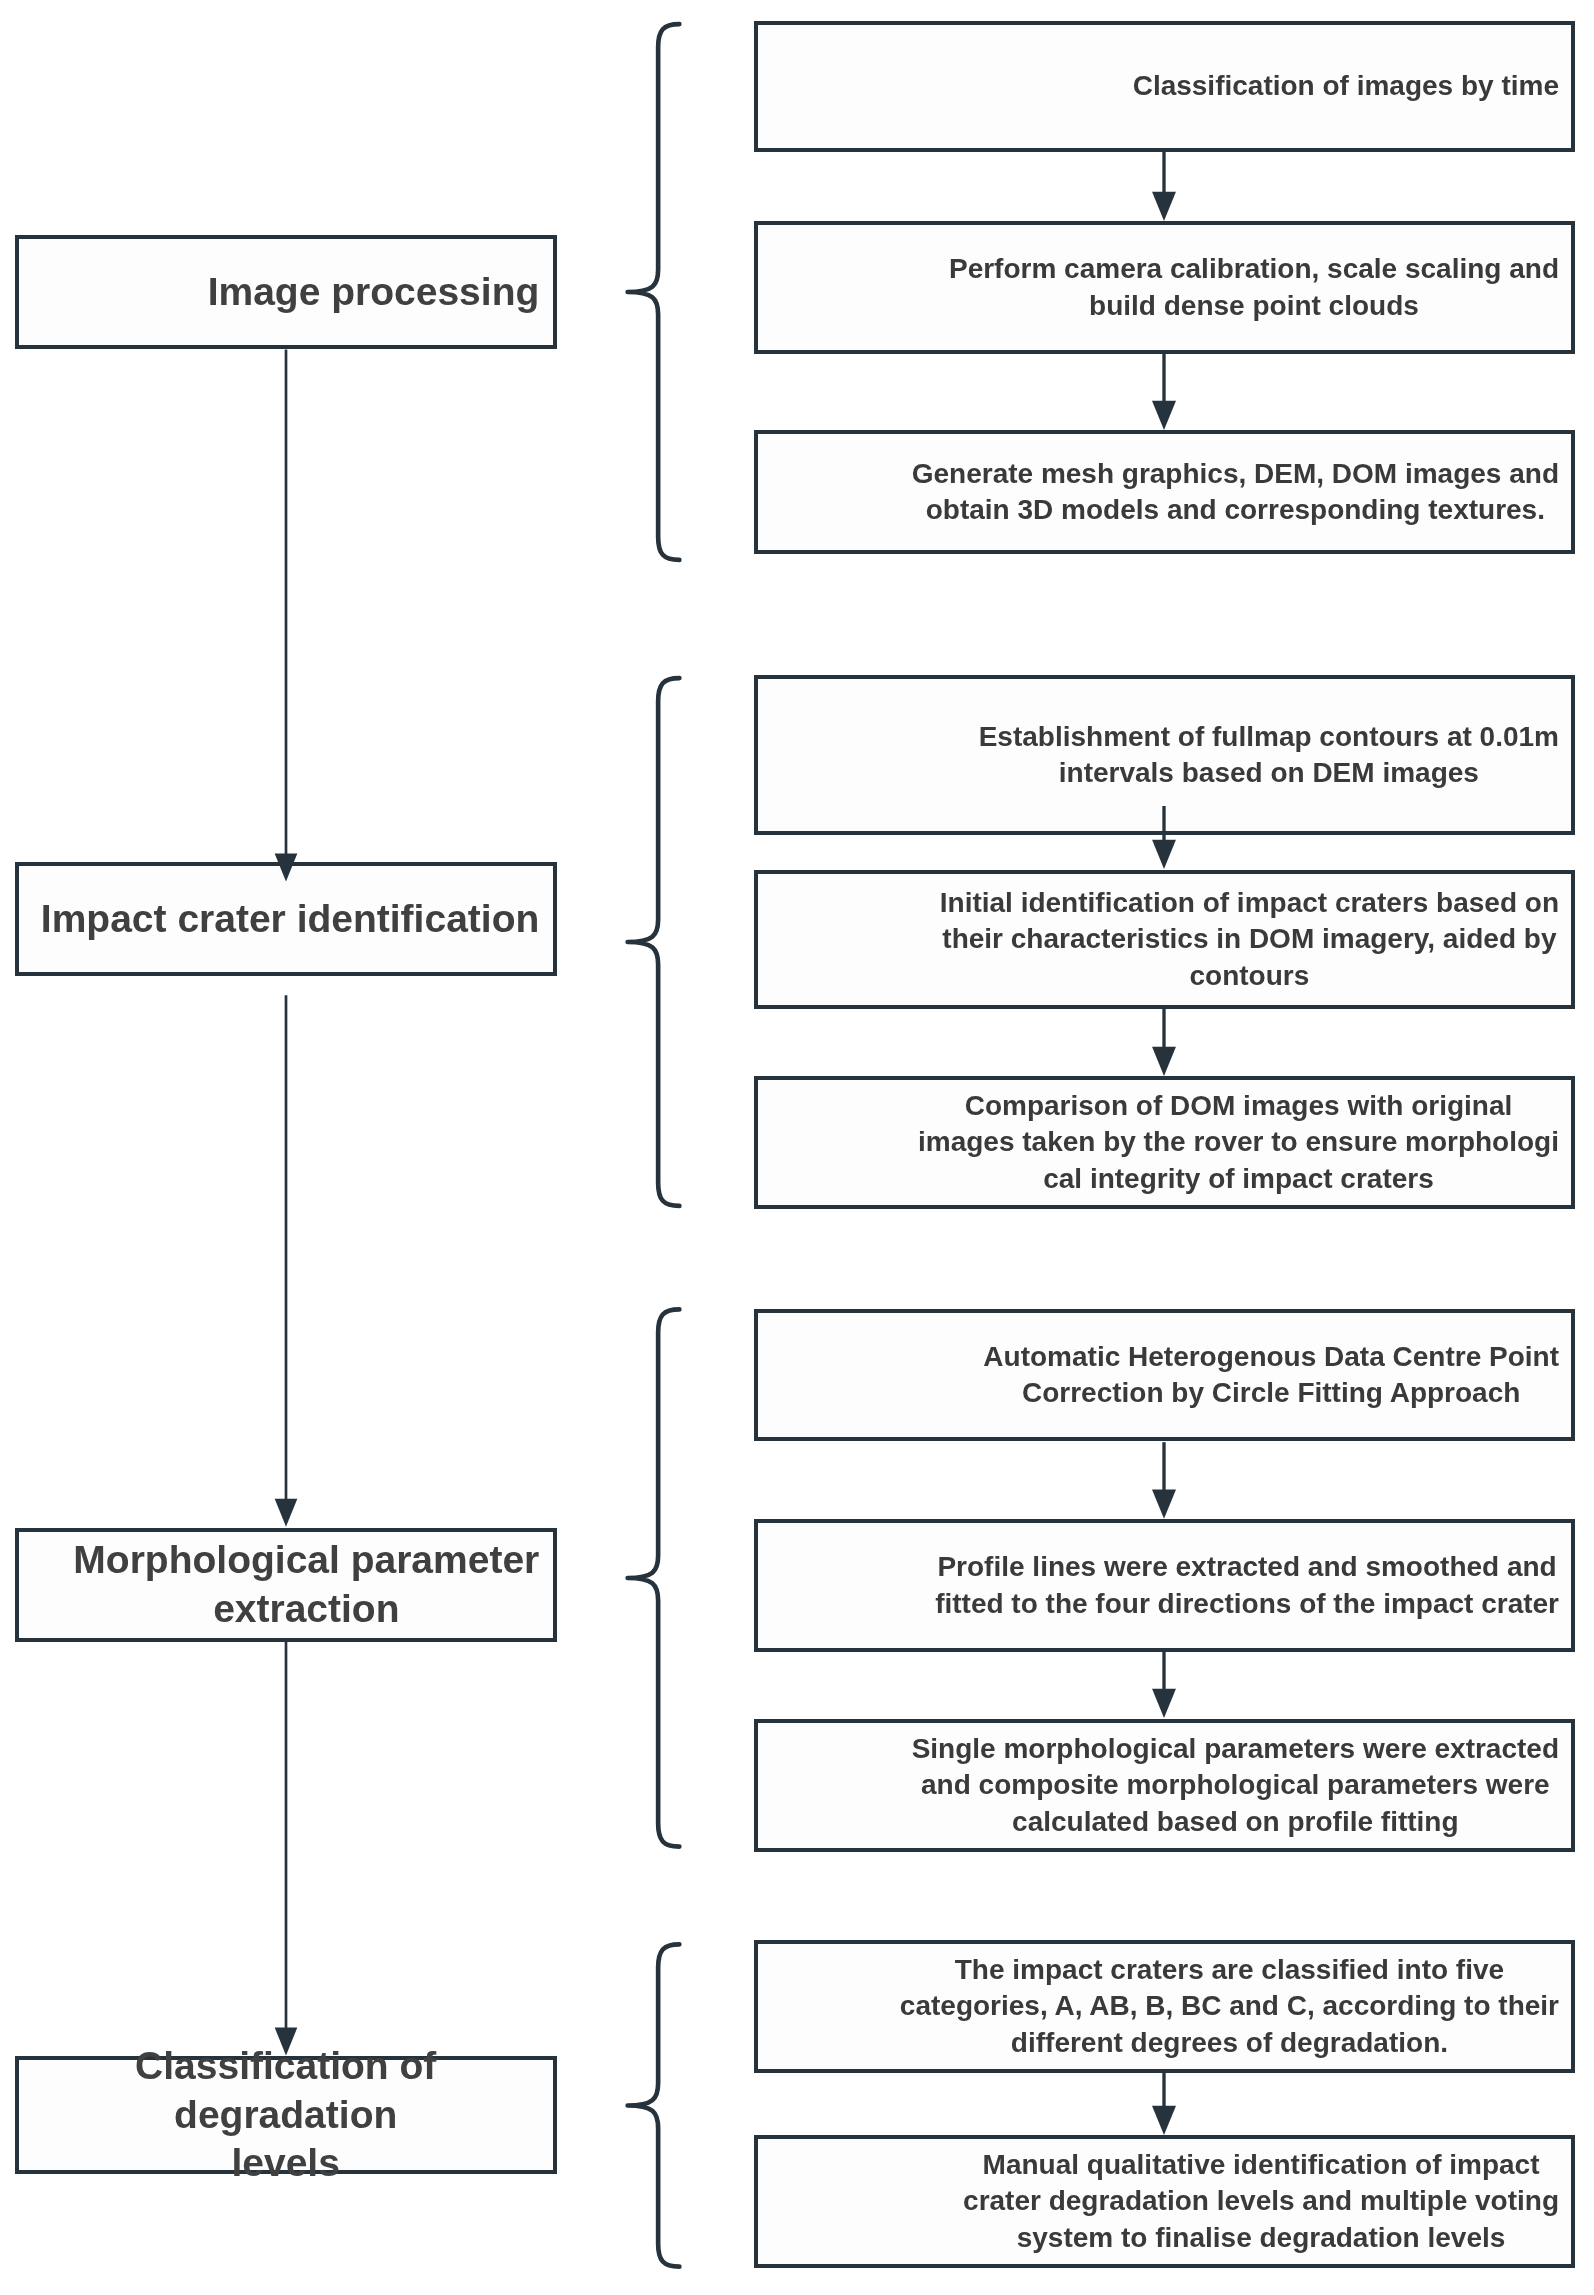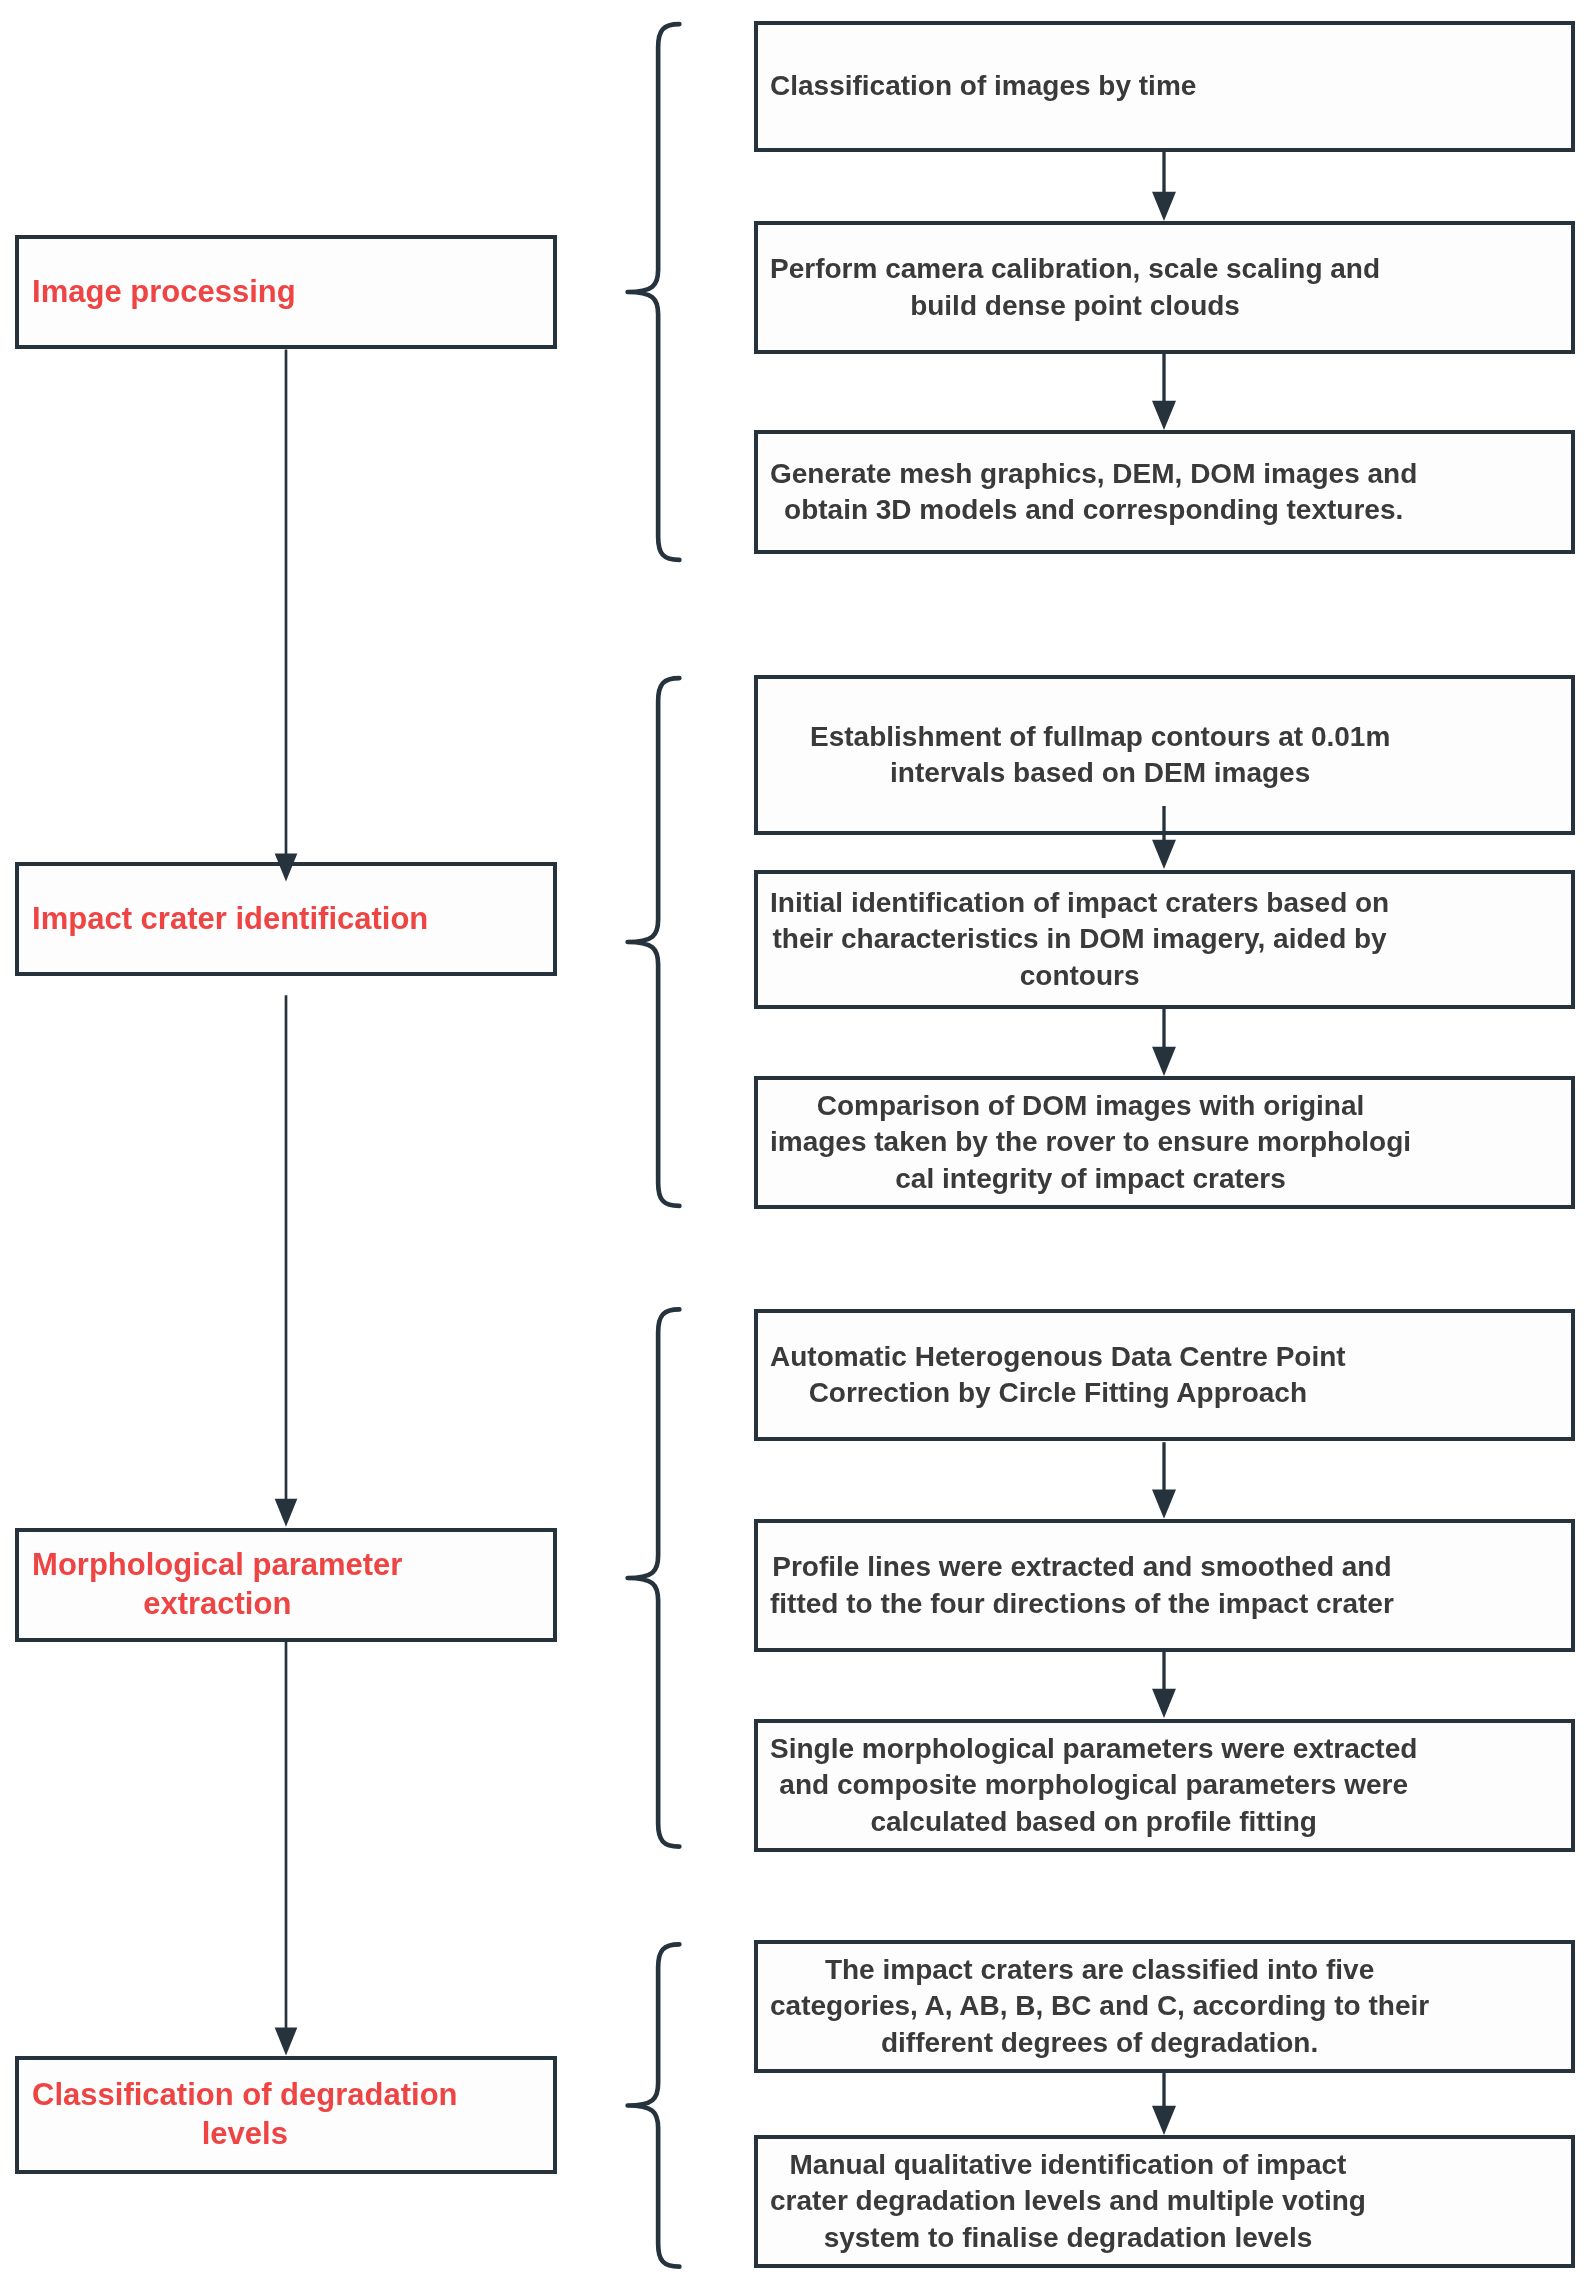--- a/index.html
+++ b/index.html
@@ -15,36 +15,36 @@
     font-family: "Liberation Sans", "DejaVu Sans", sans-serif;
     overflow: hidden;
   }
   .box {
     position: absolute;
     box-sizing: border-box;
     background: #fdfdfd;
     border: 4.7px solid #26323c;
     display: flex;
     align-items: center;
-    justify-content: flex-start;
+    justify-content: flex-end;
     text-align: center;
   }
   .stage-box {
     left: 14.7px;
     width: 542px;
   }
   .step-box {
     left: 754px;
     width: 821px;
   }
   .stage-text {
-    font-size: 31px;
+    font-size: 39px;
     line-height: 1.25;
     font-weight: bold;
-    color: #ef4444;
+    color: #404040;
     white-space: pre-line;
     padding: 0 13.4px;
   }
   .step-text {
     font-size: 28px;
     line-height: 1.3;
     font-weight: bold;
     color: #3a3a3a;
     white-space: pre-line;
     padding: 0 12px;

